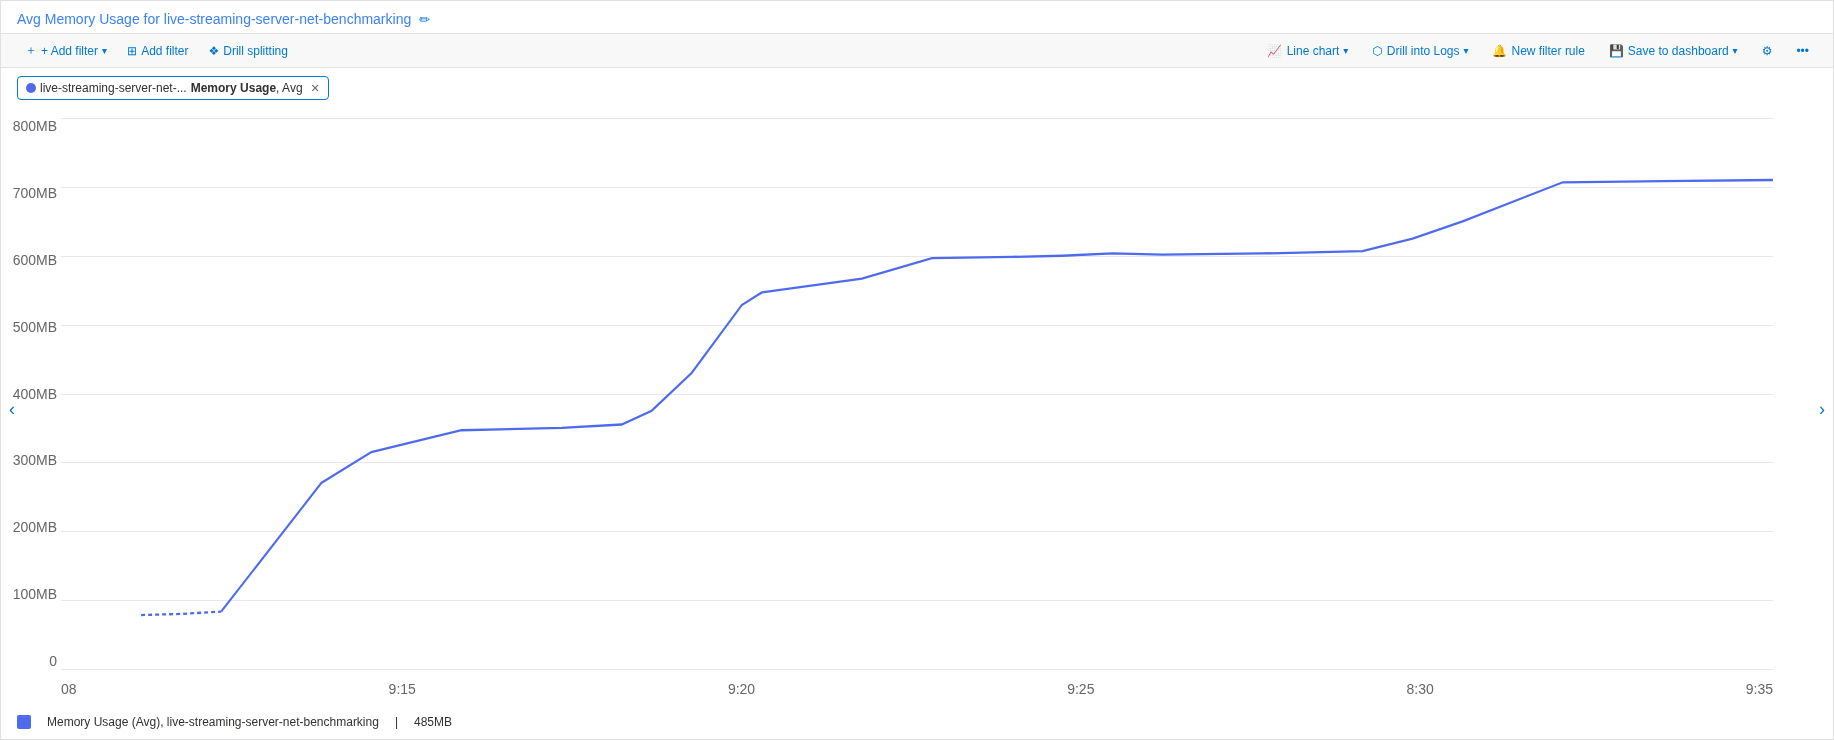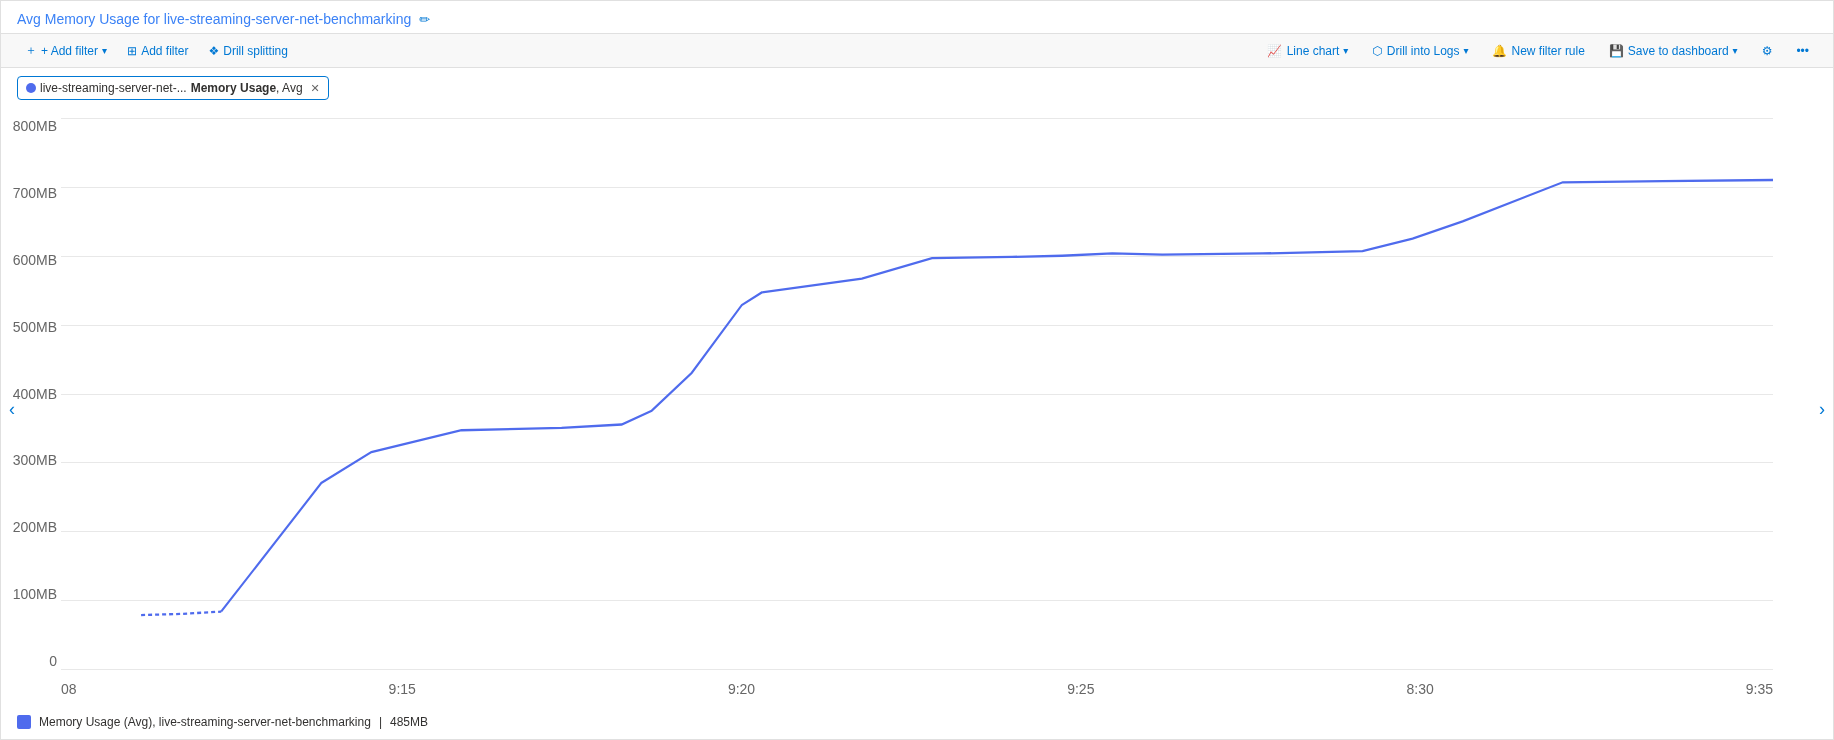--- a/index.html
+++ b/index.html
@@ -160,21 +160,21 @@
       background: transparent;
       border: none;
       z-index: 10;
     }
     .nav-arrow-left { left: 8px; }
     .nav-arrow-right { right: 8px; }
     .legend-area {
       padding: 6px 16px 10px 16px;
       display: flex;
       align-items: center;
-      gap: 8px;
+      gap: 16px;
       font-size: 12px;
       color: #323130;
     }
     .legend-color {
       width: 14px;
       height: 14px;
       background: #4f6bed;
       border-radius: 2px;
       flex-shrink: 0;
     }

